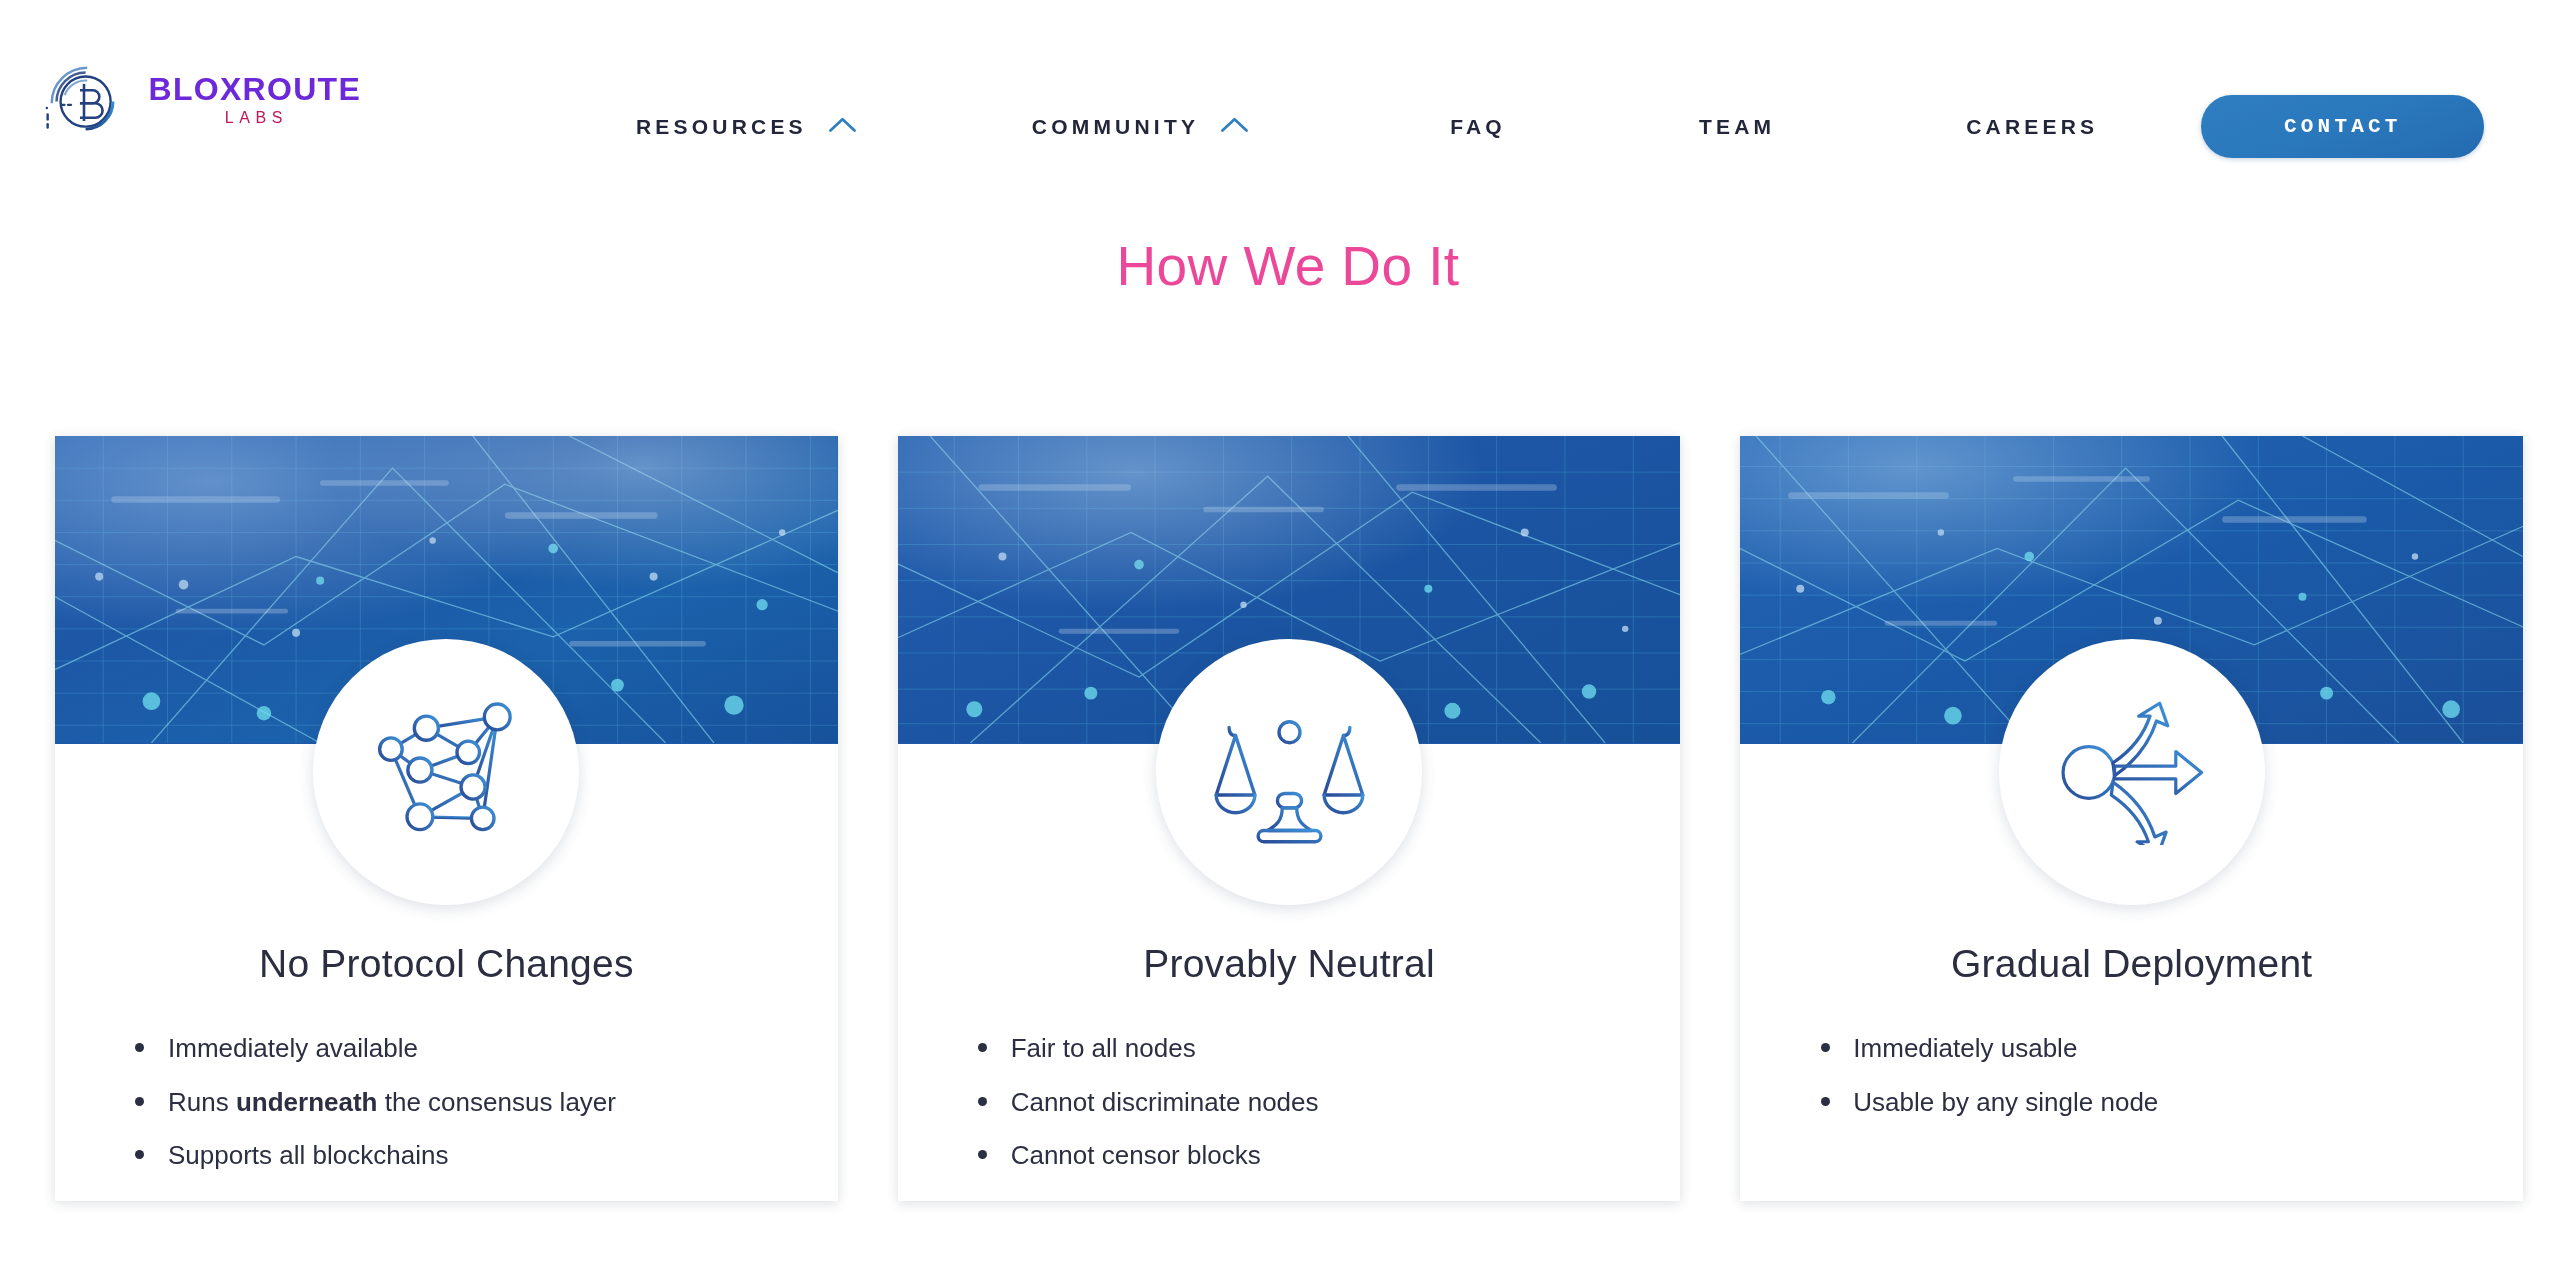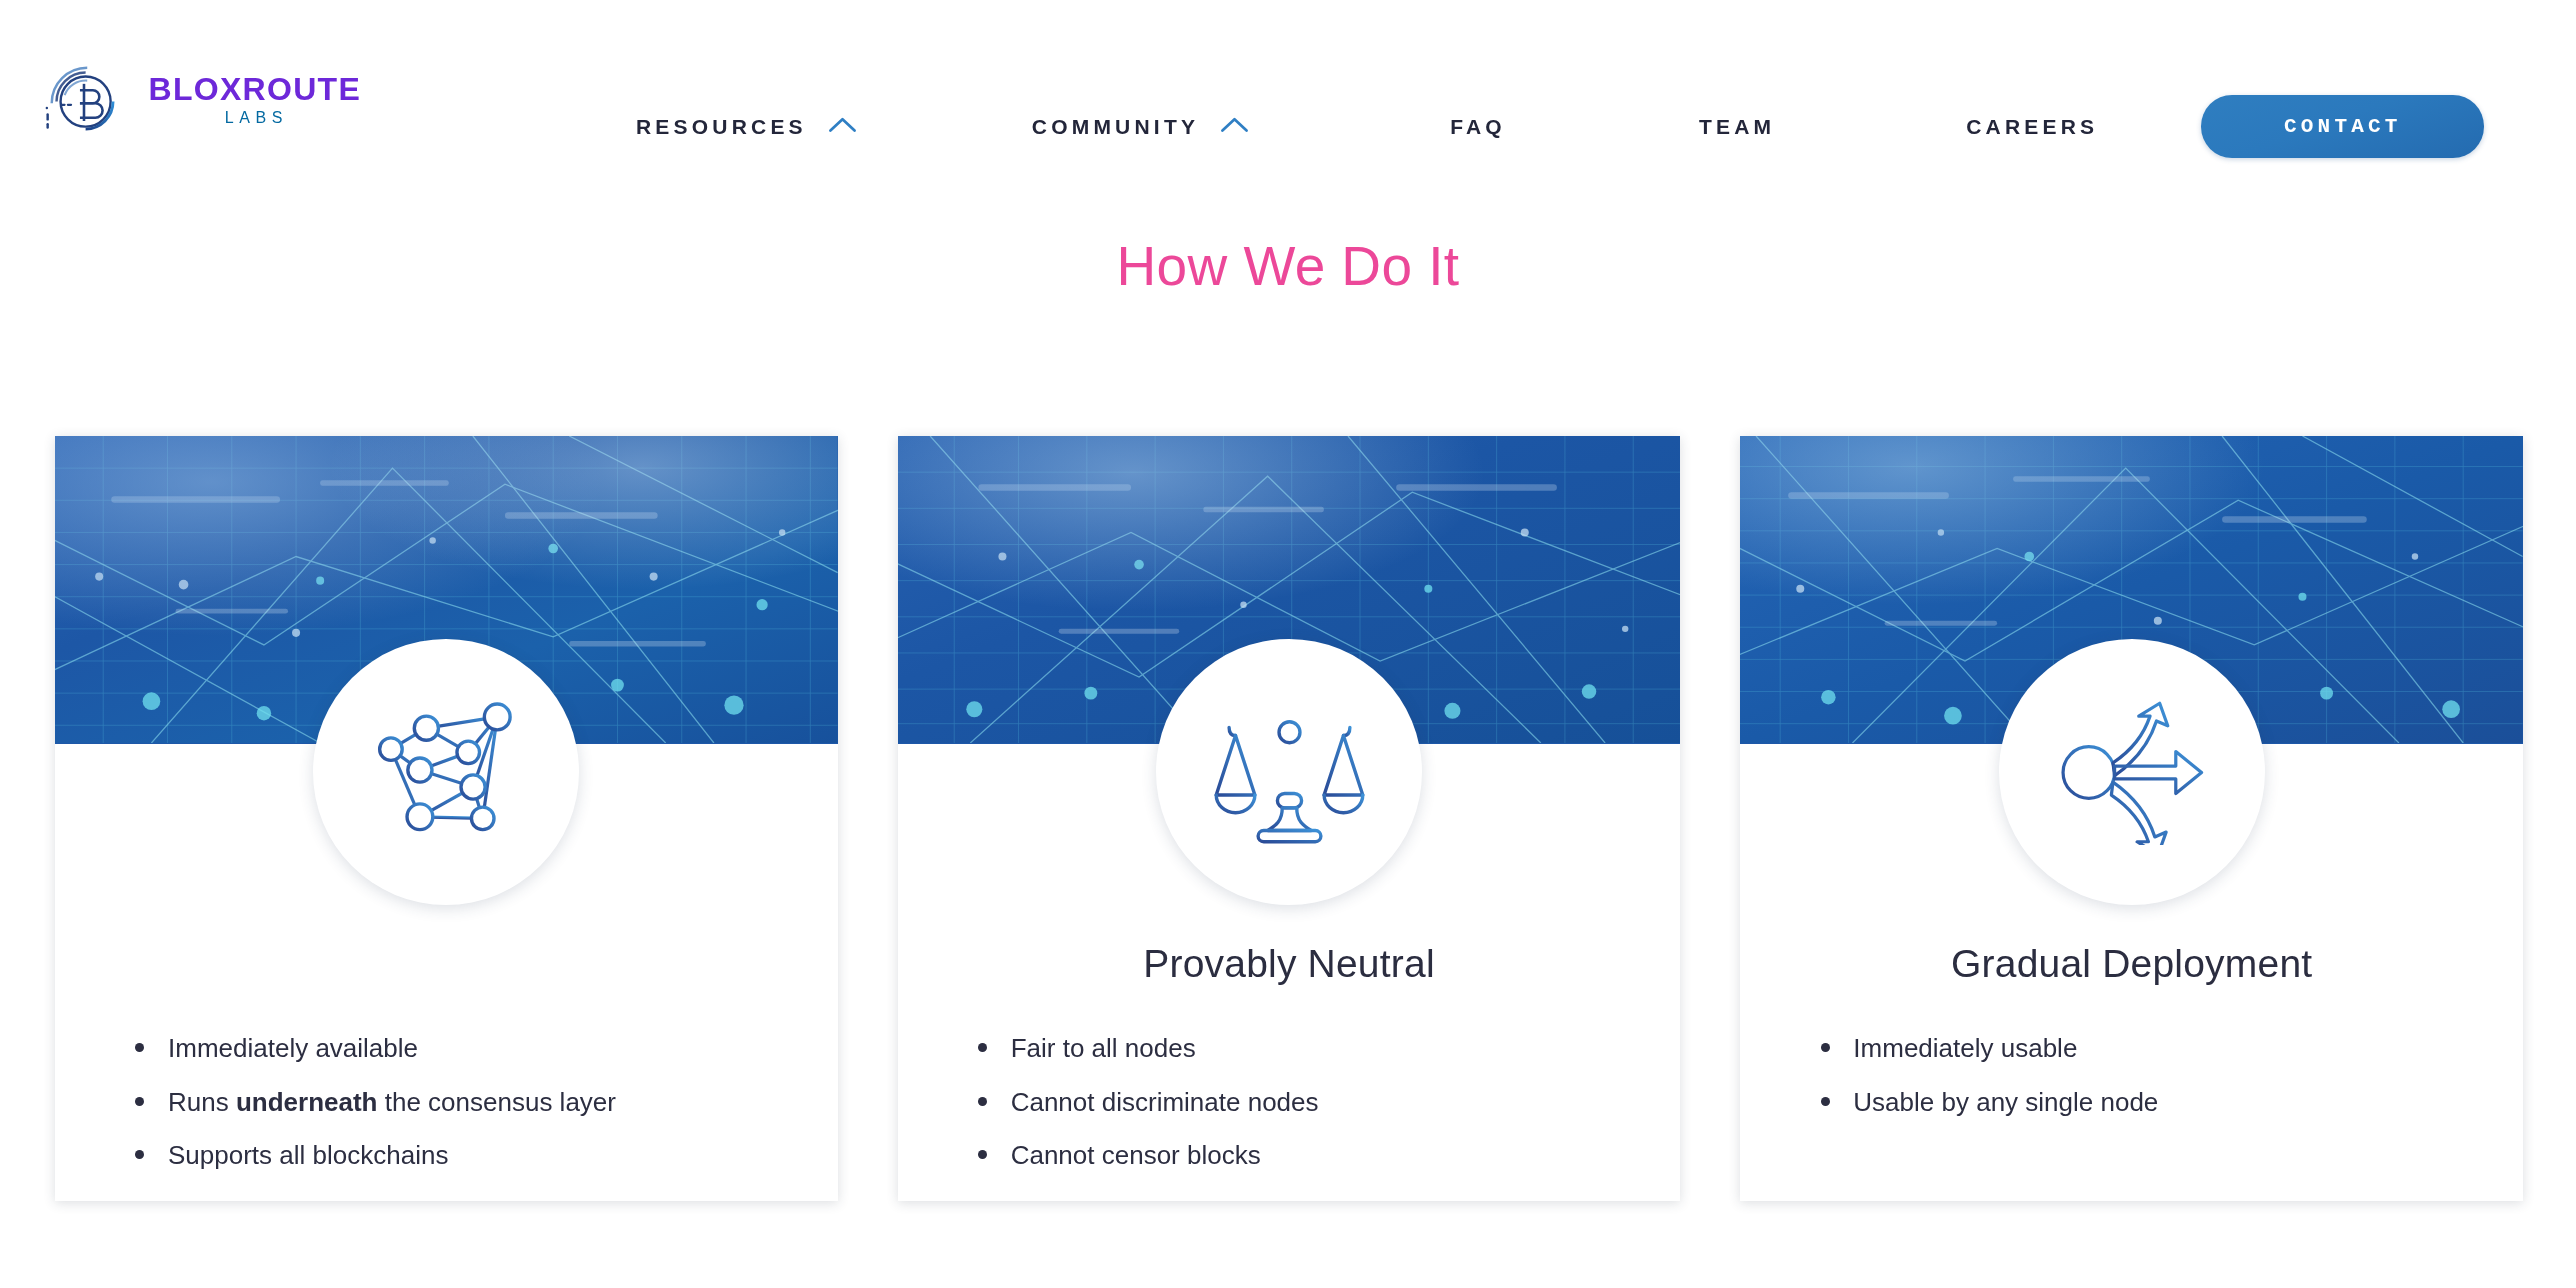--- a/index.html
+++ b/index.html
@@ -21,21 +21,21 @@
     display: flex; align-items: center; gap: 22.5px;
   }
   .logo-mark { width: 84px; height: 84px; display: block; }
   .logo-text { display: flex; flex-direction: column; align-items: center; }
   .logo-word {
     font-size: 32px; font-weight: 700; letter-spacing: 1.3px;
     color: #6d28d9; line-height: 1.05;
   }
   .logo-sub {
     font-size: 16px; font-weight: 400; letter-spacing: 5.6px;
-    color: #0369a1; margin-top: 3.2px; margin-left: 3.2px; text-align: right;
+    color: #be185d; margin-top: 3.2px; margin-left: 3.2px; text-align: right;
   }
 
   .nav {
     position: absolute; top: 95px; left: 636px;
     display: flex; align-items: center;
   }
   .nav-item {
     display: flex; align-items: center;
     color: #23263a;
     font-size: 21px; font-weight: 700; letter-spacing: 4.2px;
@@ -303,20 +303,21 @@
               <circle cx="122" cy="70" r="14"></circle>
             <circle cx="62" cy="92" r="15"></circle>
               <circle cx="128" cy="113" r="15"></circle>
             <circle cx="62" cy="150" r="16"></circle>
               <circle cx="140" cy="152" r="14"></circle>
           </g>
         </svg>
       </span>
     </div>
 
+    <div class="card-title">No Protocol Changes</div>
 
     <ul class="bullets">
       <li>
         <span>Immediately available</span>
       </li>
       <li>
         <span>Runs </span><b>underneath</b><span> the consensus layer</span>
       </li>
       <li>
         <span>Supports all blockchains</span>

